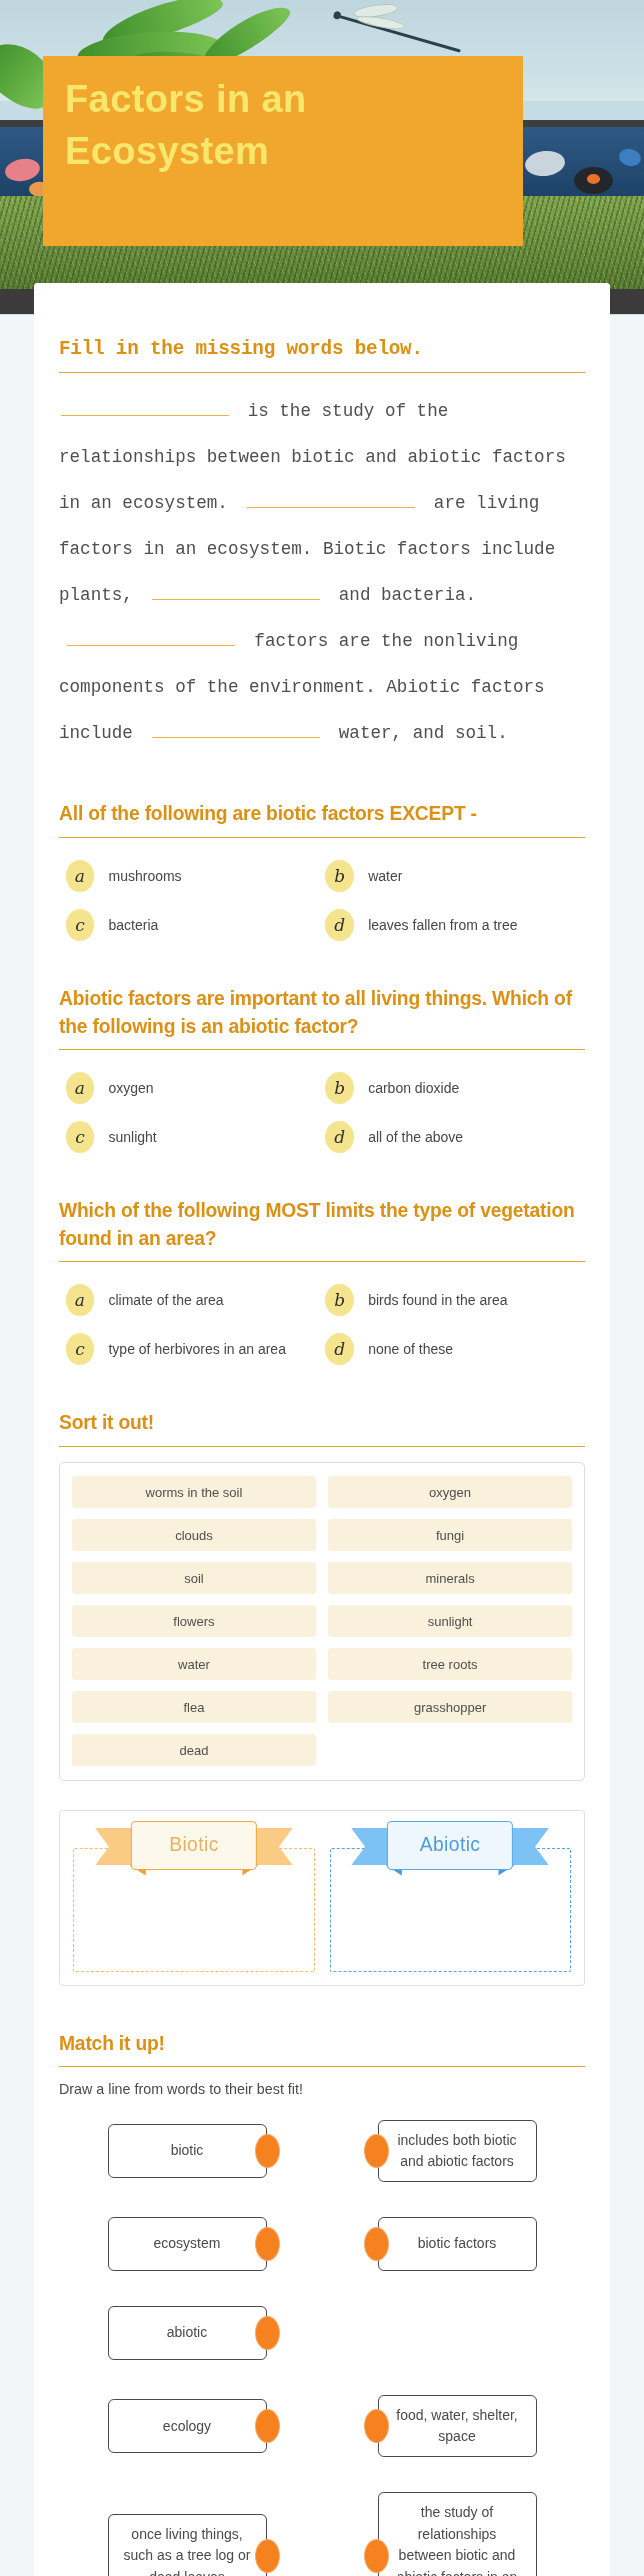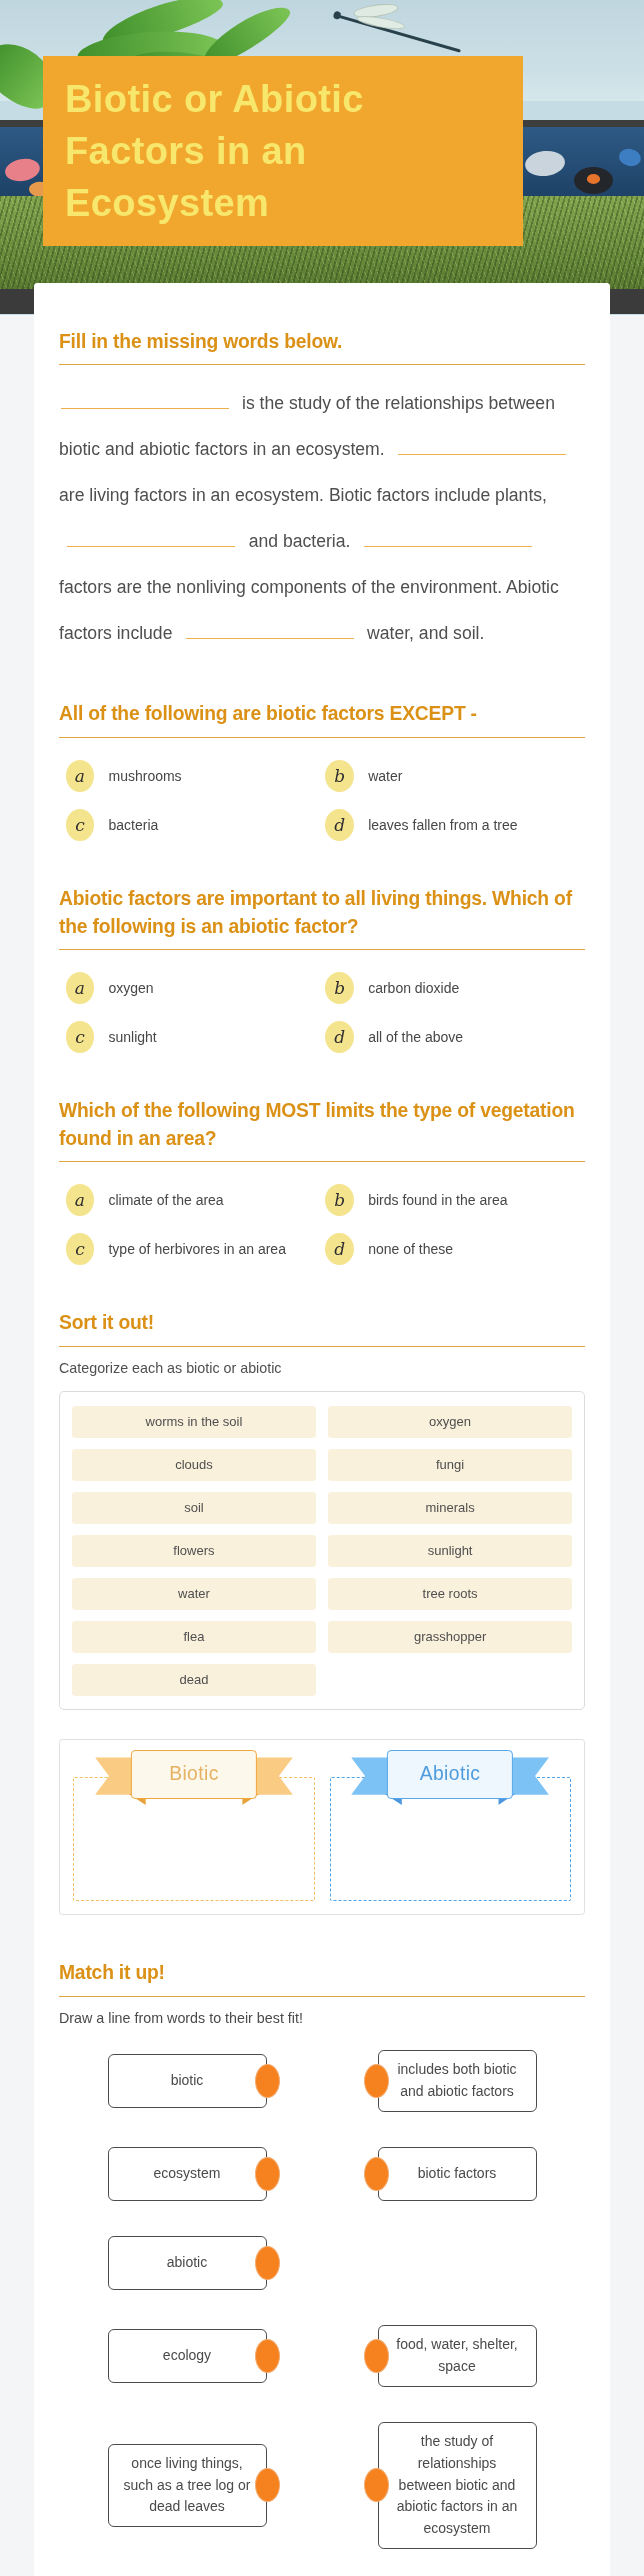--- a/index.html
+++ b/index.html
@@ -49,21 +49,21 @@
   .banner { position:absolute; left:43px; top:56px; width:480px; height:190px;
             background:#F1A62D; padding:17px 22px; z-index:3; }
   .banner .title-line { display:block; font-size:38px; line-height:52px; font-weight:600;
                         color:#F7E76C; letter-spacing:0.4px; }
 
   
   .card { position:relative; z-index:2; margin:-32px 34px 30px; background:#FFFFFF;
           border-radius:3.4px; padding:37px 25px 40px; }
 
   .sec { margin-top:44px; }
-  .sec.first { margin-top:8px; }
+  .sec.first { margin-top:16px;font-family:Liberation Mono, monospace; }
   .sec-h { margin:0; font-size:19.3px; line-height:1.45; font-weight:600; color:#DB9116; letter-spacing:-0.2px; }
   .sec-h .bold { font-weight:800; }
   .sec-rule { border:none; border-top:1.7px solid #DFA33C; margin:8.4px 0 0; }
 
   
   .fillp { margin-top:15px; font-size:17.6px; line-height:46px; color:#4F4F4F; }
   .blank { display:inline-block; width:168px; height:17px;
            border-bottom:1.7px solid #EFB04C; margin:0 8.4px; vertical-align:baseline; }
   .blank.nol { margin-left:1.7px; }
 
@@ -141,21 +141,20 @@
     <span class="fish f2"></span>
     <span class="fish f3"></span>
     <span class="fish f4"></span>
     <span class="fish f5"></span>
     <span class="fish f6"></span>
   </div>
   <div class="pineband"></div>
   <div class="darkstrip"></div>
   <div class="banner">
     <h1 style="margin:0;">
-      <span class="title-line">Biotic or Abiotic</span>
       <span class="title-line">Factors in an</span>
       <span class="title-line">Ecosystem</span>
     </h1>
   </div>
 </div>
 
 <div class="card">
 
   <div class="sec first">
     <h2 class="sec-h">Fill in the missing words below.</h2>
@@ -239,21 +238,20 @@
       <div class="opt">
         <span class="badge">d</span>
         <span class="opt-label">none of these</span>
       </div>
     </div>
   </div>
 
   <div class="sec">
     <h2 class="sec-h">Sort it out!</h2>
     <hr class="sec-rule">
-    <div class="sort-instr">Categorize each as biotic or abiotic</div>
     <div class="sort-box">
       <div class="tile">worms in the soil</div>
       <div class="tile">oxygen</div>
       <div class="tile">clouds</div>
       <div class="tile">fungi</div>
       <div class="tile">soil</div>
       <div class="tile">minerals</div>
       <div class="tile">flowers</div>
       <div class="tile">sunlight</div>
       <div class="tile">water</div>

